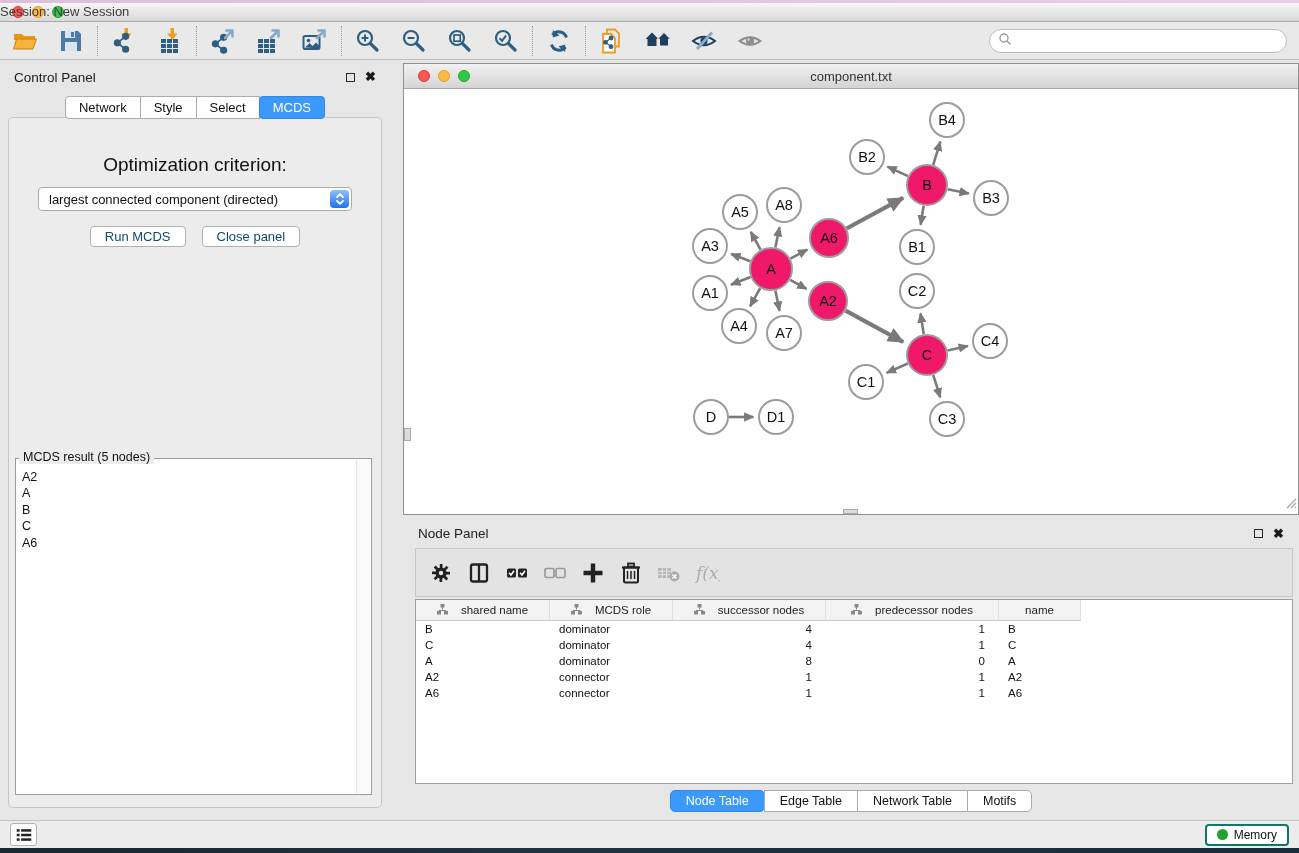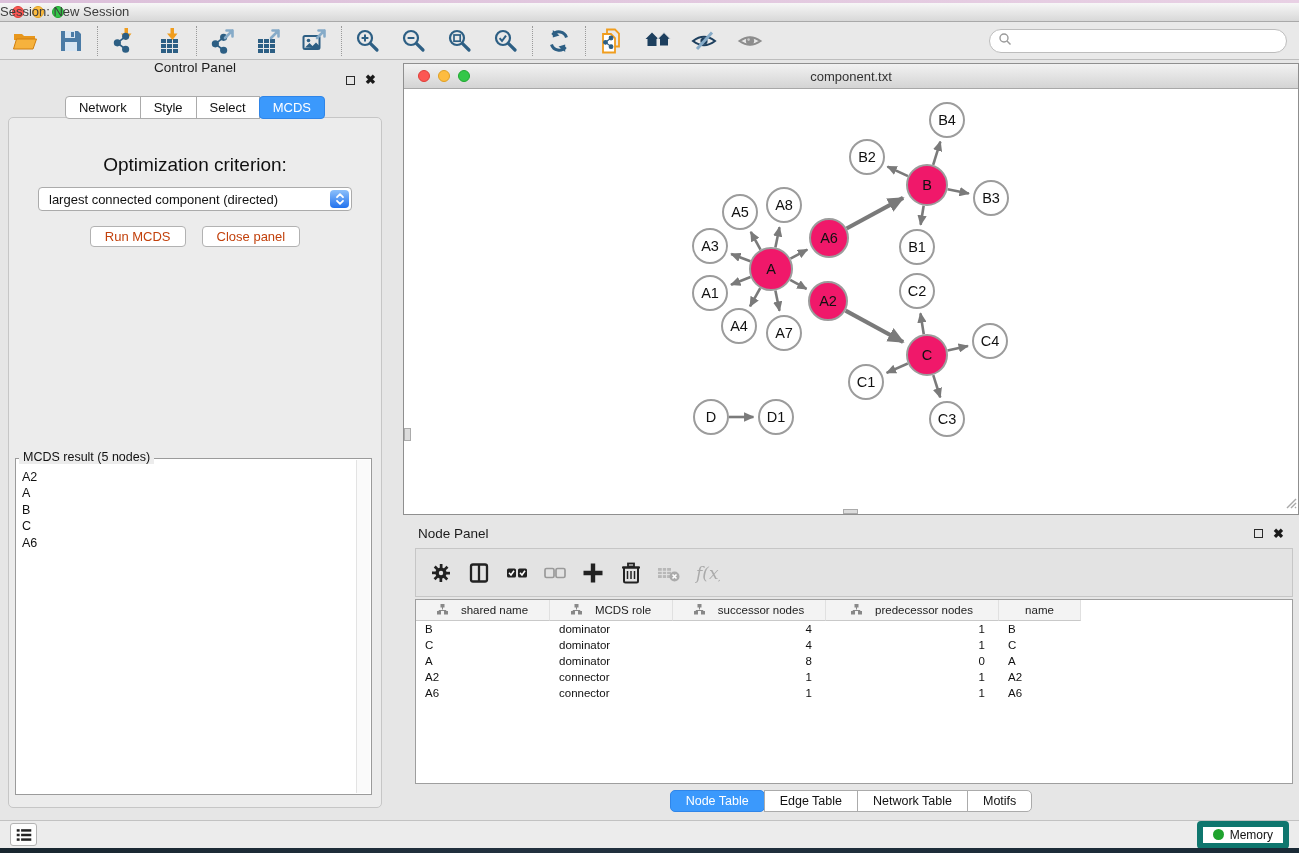--- a/index.html
+++ b/index.html
@@ -22,37 +22,37 @@
   
   .toolbar { position:absolute; top:22px; left:0; right:0; height:38px; background:#e9e9e9; border-bottom:1px solid #bdbdbd; display:flex; align-items:center; padding:0 12px; }
   .tb-group { display:flex; align-items:center; gap:20px; }
   .tb-sep { width:0; height:30px; border-left:1px dotted #9a9a9a; margin:0 13px; }
   .tb-icon { width:26px; height:26px; display:inline-flex; align-items:center; justify-content:center; cursor:default; }
   .searchbox { margin-left:auto; width:298px; height:24px; background:#fff; border:1px solid #bdbdbd; border-radius:12px; display:flex; align-items:center; padding:0 8px; }
   .searchbox input { border:none; outline:none; flex:1; font-size:12px; font-family:"Liberation Sans",sans-serif; background:transparent; }
 
   
   .control-panel { position:absolute; left:0; top:60px; width:390px; height:760px; background:#e6e6e6; }
-  .cp-header { height:34px; display:flex; align-items:center; padding:0 14px;flex-direction:column; }
+  .cp-header { height:34px; display:flex; align-items:center; padding:0 14px; }
   .panel-title { font-size:13.5px; color:#1c1c1c; }
   .panel-btns { margin-left:auto; display:flex; align-items:center; gap:10px; }
   .float-btn { width:9px; height:9px; border:1.6px solid #2a2a2a; display:inline-block; }
   .close-btn { font-size:13px; font-weight:bold; color:#1a1a1a; line-height:10px; }
   .cp-tabs { position:absolute; top:36px; left:0; right:0; display:flex; justify-content:center; z-index:3; }
   .seg-tab { font-size:13px; padding:3px 13px; background:#fff; border:1px solid #ababab; margin-left:-1px; color:#111; }
   .seg-tab:first-child { border-radius:4px 0 0 4px; margin-left:0; }
   .seg-tab:last-child { border-radius:0 4px 4px 0; }
   .seg-tab.sel { background:#3b99fc; border-color:#2f85e8; color:#fff; border-radius:4px; }
   .cp-body { position:absolute; top:57px; left:8px; right:8px; bottom:12px; background:#ececec; border:1px solid #c6c6c6; border-radius:5px; }
   .opt-label { margin-top:36px; text-align:center; font-size:19px; color:#111; }
   .select-row { margin:11px auto 15px; width:314px; height:24px; background:#fff; border:1px solid #ababab; border-radius:4px; position:relative; display:flex; align-items:center; }
   .select-row .val { font-size:13px; padding-left:10px; color:#111; }
   .stepper { position:absolute; right:2px; top:2px; width:19px; height:18px; border-radius:4px; background:linear-gradient(#8cc0fb,#2272ee); display:flex; align-items:center; justify-content:center; }
   .btn-row { margin-top:13px; display:flex; justify-content:center; gap:16px; }
-  .mac-btn { font-size:13px; padding:2px 14px; background:#fff; border:1px solid #b2b2b2; border-radius:4px; color:#c2410c; }
+  .mac-btn { font-size:13px; padding:2px 14px; background:#fff; border:1px solid #b2b2b2; border-radius:4px; color:#0c4a6e; }
   .result-box { position:absolute; left:6px; right:9px; top:340px; bottom:12px; border:1px solid #9b9b9b; background:#fff; }
   .result-legend { position:absolute; top:-9px; left:3px; background:#ececec; padding:0 4px; font-size:12.5px; color:#111; }
   .result-list { position:absolute; inset:2px 16px 2px 2px; padding:8px 0 0 4px; font-size:12.5px; line-height:16.4px; color:#111; overflow:hidden; }
   .result-scroll { position:absolute; top:1px; bottom:1px; right:1px; width:14px; background:#fafafa; border-left:1px solid #e3e3e3; }
 
   
   .net-window { position:absolute; left:403px; top:63px; width:896px; height:452px; background:#fff; border:1px solid #8f8f8f; }
   .net-titlebar { height:25px; background:linear-gradient(#f2f2f2,#d4d4d4); border-bottom:1px solid #a8a8a8; position:relative; }
   .net-titlebar .lights { top:6px; left:14px; }
   .net-titlebar .title { position:absolute; left:0; right:0; top:5px; text-align:center; font-size:13px; color:#333; }
@@ -75,21 +75,21 @@
   .td.right { padding-right:14px; text-align:right; }
   .bottom-tabs { position:absolute; bottom:5px; left:0; right:0; display:flex; justify-content:center; }
   .bottom-tabs .seg-tab { padding:3px 15px; font-size:12.5px; }
   .bottom-tabs .seg-tab:first-child { border-radius:5px 0 0 5px; }
   .bottom-tabs .seg-tab:last-child { border-radius:0 5px 5px 0; }
   .bottom-tabs .seg-tab.sel { border-radius:5px; }
 
   
   .statusbar { position:absolute; left:0; right:0; bottom:5px; height:28px; background:#ececec; border-top:1px solid #c2c2c2; display:flex; align-items:center; padding:0 10px; }
   .sb-btn { width:27px; height:23px; background:#fdfdfd; border:1px solid #b3b3b3; border-radius:3px; display:flex; align-items:center; justify-content:center; }
-  .memory-btn { margin-left:auto; height:22px; background:#fff; border:6px solid #0f766e; border-radius:4px; display:flex; align-items:center; gap:6px; padding:8px 10px; }
+  .memory-btn { margin-left:auto; height:22px; background:#fff; border:2px solid #0f766e; border-radius:4px; display:flex; align-items:center; gap:6px; padding:8px 10px; }
   .memory-dot { width:11px; height:11px; border-radius:50%; }
   .memory-btn span.lbl { font-size:12px; color:#111; }
 </style>
 </head>
 <body>
 
 <div class="wp-top" style="background: linear-gradient(90deg, rgb(220, 192, 218), rgb(232, 208, 228));"></div>
 
 <div class="titlebar">
   <div class="lights">

